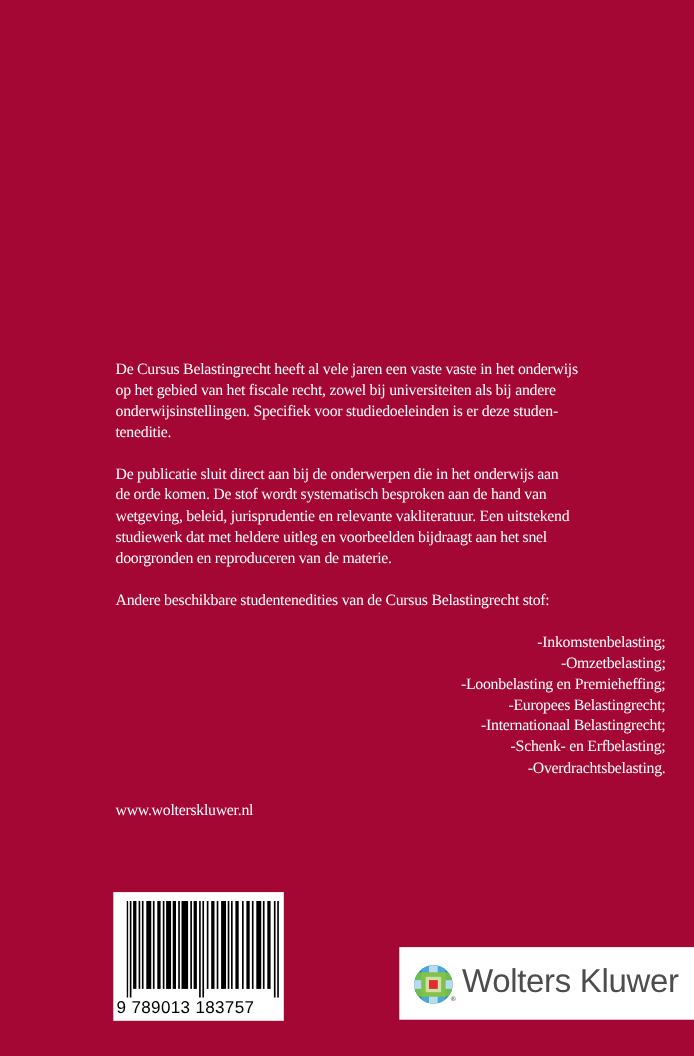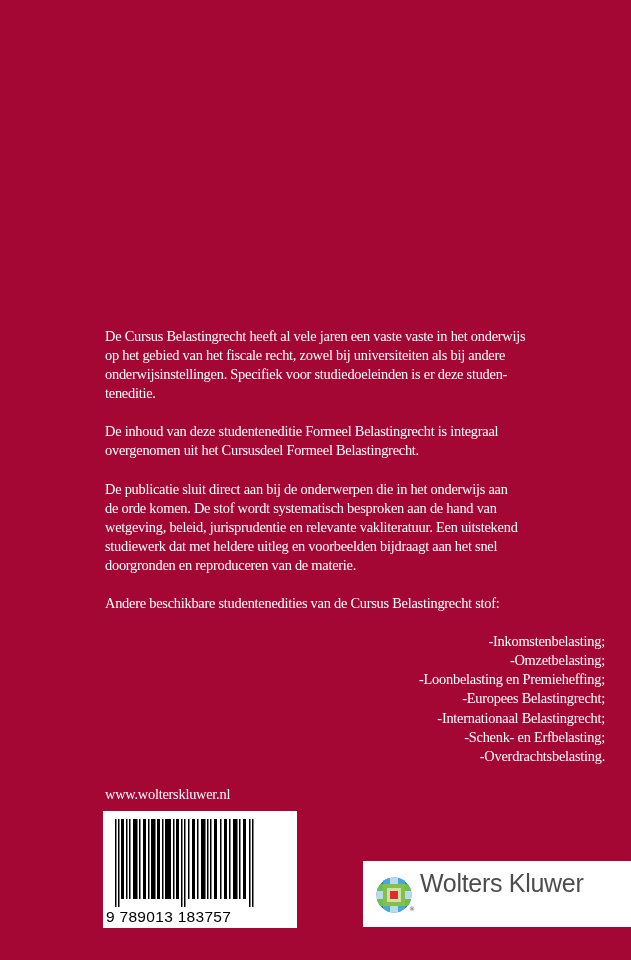--- a/index.html
+++ b/index.html
@@ -14,51 +14,49 @@
     font-size: 13.6px; line-height: 19.1px; letter-spacing: -0.25px;
     font-family: "Liberation Serif", "DejaVu Serif", serif;
     font-size: 14.4px;
   }
   .para { margin: 0 0 19px 0; white-space: pre-line; }
   .list { list-style: none; margin: 0 0 19px 0; padding: 0; }
   .list li { margin: 0; text-align: right; }
   .list li .dash { display: inline-block; width: 14px; }
   .url { margin: 0; }
   .barcode-box {
-    position: absolute; left: 103px; top: 811px; width: 194px; height: 117px;
+    position: absolute; left: 103px; top: 811px; width: 155px; height: 117px;
     background: #ffffff;
   }
   .barcode-bars { position: absolute; left: 12px; top: 8px; width: 140px; height: 88px; }
   .barcode-number {
     position: absolute; left: 3px; bottom: 2px; width: 158px;
     font-family: "Liberation Sans", "DejaVu Sans", sans-serif;
     font-size: 15.5px; color: #000; letter-spacing: 0.3px; line-height: 18px;
   }
   .logo-box {
     position: absolute; left: 363px; top: 861px; width: 268px; height: 66px;
     background: #ffffff;
   }
   .logo-globe { position: absolute; left: 13px; top: 16px; width: 36px; height: 36px; }
   .logo-text {
-    position: absolute; left: 57px; top: 5px;
+    position: absolute; left: 57px; top: 15px;
     font-family: "Liberation Sans", "DejaVu Sans", sans-serif;
-    font-size: 25px; color: #4d4d4f; letter-spacing: -0.3px; line-height: 34px;
+    font-size: 30px; color: #4d4d4f; letter-spacing: -0.3px; line-height: 34px;
   }
   .reg { position: absolute; left: 46px; top: 44px; font-size: 6px; color: #4d4d4f; font-family: "DejaVu Sans", sans-serif; }
 </style>
 </head>
 <body>
 
 <div class="text-block">
   <p class="para">De Cursus Belastingrecht heeft al vele jaren een vaste vaste in het onderwijs
 op het gebied van het fiscale recht, zowel bij universiteiten als bij andere
 onderwijsinstellingen. Specifiek voor studiedoeleinden is er deze studen-
 teneditie.</p>
-  <p class="para">De inhoud van deze studenteneditie Formeel Belastingrecht is integraal
-overgenomen uit het Cursusdeel Formeel Belastingrecht.</p>
   <p class="para">De publicatie sluit direct aan bij de onderwerpen die in het onderwijs aan
 de orde komen. De stof wordt systematisch besproken aan de hand van
 wetgeving, beleid, jurisprudentie en relevante vakliteratuur. Een uitstekend
 studiewerk dat met heldere uitleg en voorbeelden bijdraagt aan het snel
 doorgronden en  reproduceren van de materie.</p>
   <p class="para">Andere beschikbare studentenedities van de Cursus Belastingrecht stof:</p>
   <ul class="list">
     <li><span class="dash">-</span><span>Inkomstenbelasting;</span></li>
     <li><span class="dash">-</span><span>Omzetbelasting;</span></li>
     <li><span class="dash">-</span><span>Loonbelasting en Premieheffing;</span></li>

